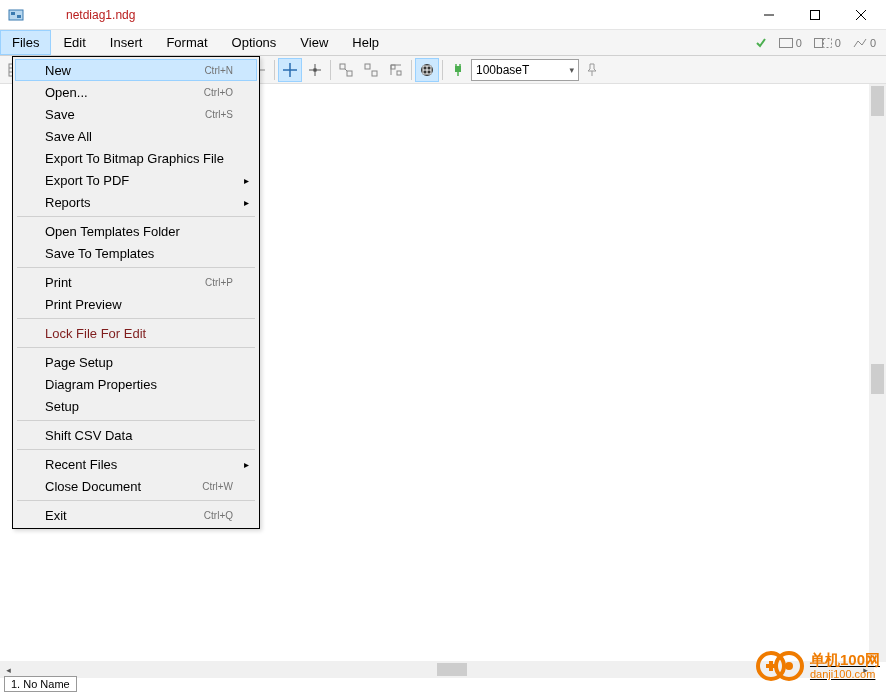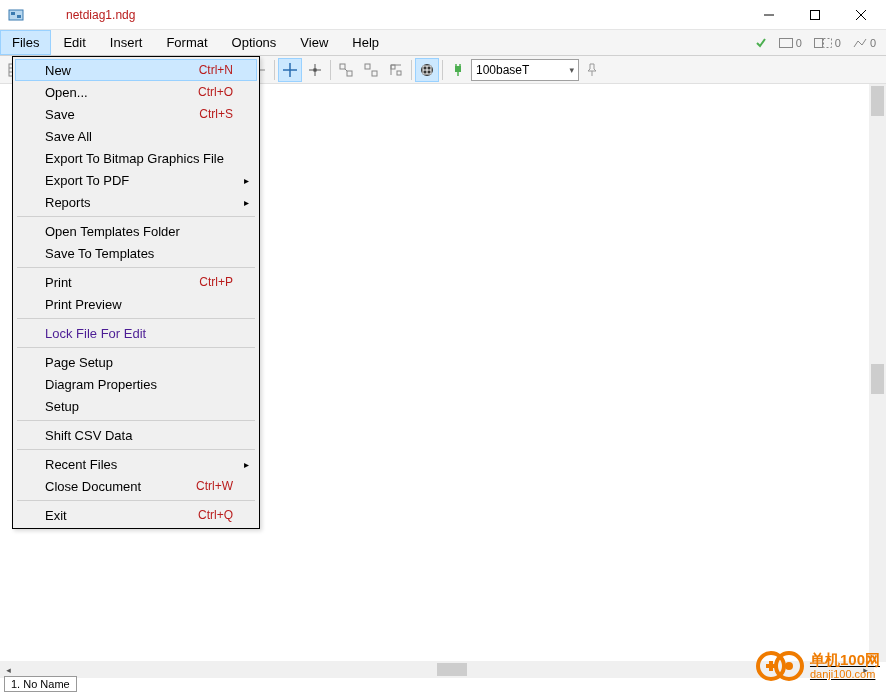--- a/index.html
+++ b/index.html
@@ -25,22 +25,22 @@
 .tb-btn { width: 24px; height: 24px; display: flex; align-items: center; justify-content: center; border: 1px solid transparent; }
 .tb-btn.active { background: #cce8ff; border: 1px solid #99d1ff; }
 .tb-sep { width: 1px; height: 20px; background: #ccc; margin: 0 2px; }
 .tb-combo { height: 22px; border: 1px solid #a0a0a0; background: #fff; font-size: 12px; padding: 0 4px; display: flex; align-items: center; gap: 40px; }
 .tb-combo .arrow { font-size: 9px; color: #555; }
 
 
 .dropdown { position: absolute; left: 12px; top: 56px; width: 248px; background: #f0f0f0; border: 1px solid #000000; box-shadow: 2px 2px 4px rgba(0,0,0,.15); z-index: 10; padding: 2px; }
 .dd-item { height: 22px; display: flex; align-items: center; padding: 0 24px 0 30px; font-size: 13px; color: #000; position: relative; }
 .dd-item.highlight { background: #cce8ff; border: 1px solid #99d1ff; padding: 0 23px 0 29px; }
-.dd-item.disabled { color: #4c1d95; }
-.dd-item .shortcut { margin-left: auto; font-size: 12px; color: #b91c1c; }
+.dd-item.disabled { color: #7f1d1d; }
+.dd-item .shortcut { margin-left: auto; font-size: 10px; color: #737373; }
 .dd-item .sub-arrow { position: absolute; right: 8px; font-size: 10px; }
 .dd-sep { height: 1px; background: #d0d0d0; margin: 3px 2px; }
 
 
 .canvas { position: absolute; left: 0; top: 84px; right: 12px; bottom: 30px; background: #fff; }
 .vscroll { position: absolute; right: 0; top: 84px; width: 17px; bottom: 30px; background: #f0f0f0; }
 .vscroll .thumb { position: absolute; left: 2px; right: 2px; top: 2px; height: 30px; background: #cdcdcd; }
 .vscroll .thumb2 { position: absolute; left: 2px; right: 2px; top: 280px; height: 30px; background: #cdcdcd; }
 .hscroll { position: absolute; left: 0; bottom: 14px; right: 12px; height: 17px; background: #f0f0f0; display: flex; align-items: center; }
 .hscroll .arrow { width: 17px; height: 17px; display: flex; align-items: center; justify-content: center; font-size: 9px; color: #555; }

